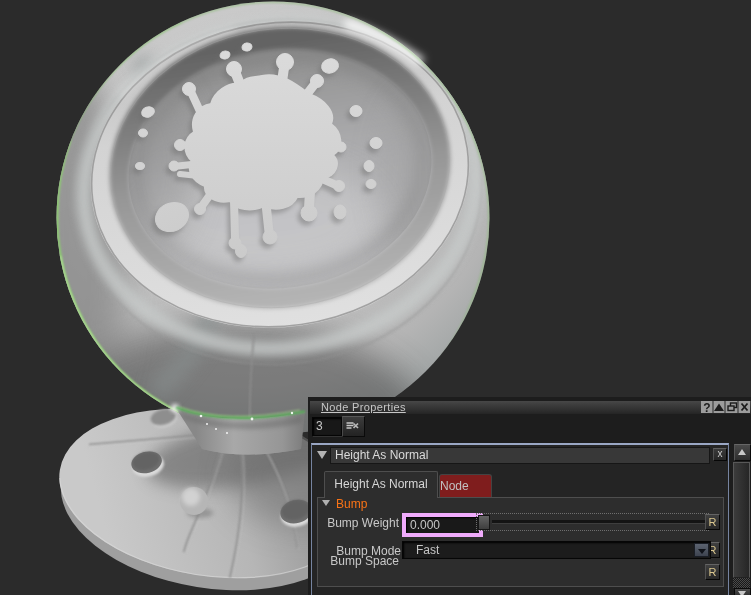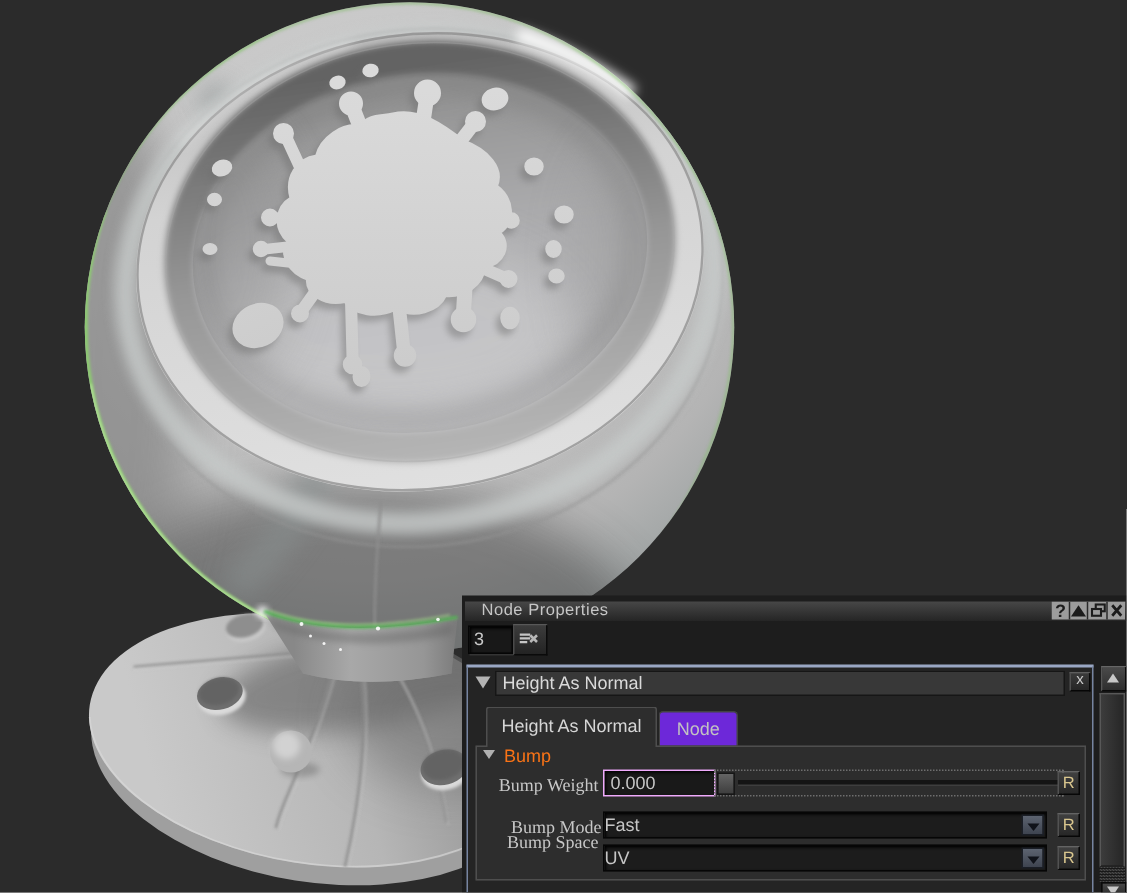--- a/index.html
+++ b/index.html
@@ -4,57 +4,57 @@
 <style>
   html,body{margin:0;padding:0;}
   body{font-family:"Liberation Sans",sans-serif;}
   #scene{position:relative;width:751px;height:595px;background:#2b2b2b;overflow:hidden;}
   #scene svg{position:absolute;left:0;top:0;}
   .abs{position:absolute;}
   
   #panel{position:absolute;left:308px;top:397px;width:443px;height:198px;background:#1d1d1d;}
   .ptitle{position:absolute;left:310px;top:401px;width:441px;height:13px;
     background:linear-gradient(#474747,#252525);color:#c6c6c6;font-size:11.5px;line-height:13px;}
-  .ptitle span{padding-left:11px;font-size:11px;letter-spacing:0.35px;}
+  .ptitle span{padding-left:11px;font-size:11px;letter-spacing:0.35px;text-decoration:underline;}
   .f3{position:absolute;left:312px;top:417px;width:25px;height:17px;background:#181818;
     border:1px solid #050505;box-shadow:1px 1px 0 #343434, inset 1px 1px 2px #000;
     color:#c8c8c8;font-size:12px;line-height:17px;padding-left:3px;}
   .btnk{position:absolute;left:342px;top:416px;width:21px;height:19px;
     background:linear-gradient(#3c3c3c,#232323);border:1px solid #0a0a0a;
     border-top-color:#585858;border-left-color:#4a4a4a;}
   .grp{position:absolute;left:311px;top:443px;width:416px;height:152px;background:#242424;
     border:1px solid #7684a0;border-top:2px solid #9aa7c4;border-bottom:none;}
   .hdrfield{position:absolute;left:330px;top:447px;width:374px;height:15px;background:#383838;
     border:1px solid #161616;color:#dadada;font-size:12px;line-height:15px;padding-left:4px;}
   .btnx{position:absolute;left:713px;top:448px;width:12px;height:11px;
     background:linear-gradient(#3a3a3a,#262626);border:1px solid #060606;border-top-color:#5e5e5e;border-left-color:#505050;
     color:#cccccc;font-size:10px;line-height:10px;text-align:center;}
   .tri-d{width:0;height:0;border-top:8px solid #b4b4b4;border-left:5px solid transparent;border-right:5px solid transparent;}
   .tab1{position:absolute;left:324px;top:471px;width:112px;height:26px;background:#2d2d2d;
     border:1px solid #4e4e4e;border-bottom:none;border-radius:2px 2px 0 0;z-index:3;
     color:#d6d6d6;font-size:12px;text-align:center;line-height:25px;}
-  .tab2{position:absolute;left:439px;top:474px;width:51px;height:23px;background:#6d28d9;
+  .tab2{position:absolute;left:439px;top:474px;width:51px;height:23px;background:#7f1d1d;
     border:1px solid #434343;border-bottom:none;border-radius:3px 3px 0 0;z-index:1;
-    color:#c2c2c2;font-size:12px;text-align:center;line-height:22px;}
+    color:#c2c2c2;font-size:12px;text-align:left;line-height:22px;}
   .content{position:absolute;left:317px;top:497px;width:405px;height:88px;background:#2d2d2d;
     border:1px solid #4e4e4e;z-index:2;}
-  .lbl{position:absolute;color:#c8c8c8;font-size:12px;text-align:right;width:80px;z-index:4;font-family:Liberation Serif, serif;}
+  .lbl{position:absolute;color:#c8c8c8;font-size:12px;text-align:right;width:80px;z-index:4;}
   .fval{position:absolute;left:402px;top:513px;width:69px;height:16px;background:#191919;
-    border:1px solid #f0abfc;box-shadow:inset 1px 1px 2px #000;z-index:4;
+    border:4px solid #f0abfc;box-shadow:inset 1px 1px 2px #000;z-index:4;
     color:#c6c6c6;font-size:12px;line-height:16px;padding-left:4px;}
   .slider{position:absolute;left:476px;top:513px;width:231px;height:16px;border:1px dotted #6e6e6e;z-index:4;}
   .sthumb{position:absolute;left:478px;top:515px;width:10px;height:13px;z-index:5;
     background:linear-gradient(#646464,#3e3e3e);border:1px solid #161616;}
   .strack{position:absolute;left:492px;top:520px;width:214px;height:3px;background:#141414;border-bottom:1px solid #3e3e3e;z-index:4;}
   .rbtn{position:absolute;left:705px;width:13px;height:14px;z-index:4;
     background:linear-gradient(#404040,#272727);border:1px solid #070707;border-top-color:#646464;border-left-color:#525252;
     color:#d9c68e;font-size:11px;line-height:14px;text-align:center;}
   .dd{position:absolute;left:402px;width:294px;height:16px;background:#1c1c1c;z-index:4;
     border:1px solid #060606;box-shadow:inset 1px 1px 2px #000;
-    color:#c6c6c6;font-size:12px;line-height:16px;padding-left:0;}
+    color:#c6c6c6;font-size:12px;line-height:16px;padding-left:13px;}
   .ddbtn{position:absolute;right:1px;top:1px;width:15px;height:14px;
     background:linear-gradient(#5c6370,#3e4450);border:1px solid #1a1e26;box-sizing:border-box;}
   .ddbtn b{position:absolute;left:3px;top:5px;width:0;height:0;border-top:5px solid #10131a;
     border-left:4px solid transparent;border-right:4px solid transparent;}
   .sbup{position:absolute;left:734px;top:444px;width:15px;height:15px;z-index:4;
     background:linear-gradient(#4a4a4a,#2e2e2e);border:1px solid #0a0a0a;border-top-color:#666;border-left-color:#555;}
   .sbup b{position:absolute;left:3px;top:4px;width:0;height:0;border-bottom:6px solid #c8c8c8;
     border-left:4.5px solid transparent;border-right:4.5px solid transparent;}
   .sbthumb{position:absolute;left:733px;top:462px;width:15px;height:114px;z-index:4;
     background:linear-gradient(90deg,#3c3c3c,#262626);border:1px solid #585858;border-bottom-color:#222;}
@@ -298,23 +298,20 @@
   <div class="fval">0.000</div>
   <div class="slider"></div>
   <div class="strack"></div>
   <div class="sthumb"></div>
   <div class="rbtn" style="top:514px;">R</div>
   <div class="rbtn" style="top:542px;">R</div>
   <div class="rbtn" style="top:564px;">R</div>
   <div class="dd" style="top:541px;">Fast<span class="ddbtn">
         <b></b>
       </span></div>
-  <div class="dd" style="top:563px;">UV<span class="ddbtn">
-        <b></b>
-      </span></div>
   <div class="sbup">
       <b></b>
     </div>
   <div class="sbthumb"></div>
   <div class="sbtrack"></div>
   <div class="sbdn">
       <b></b>
     </div>
 </div>
 

